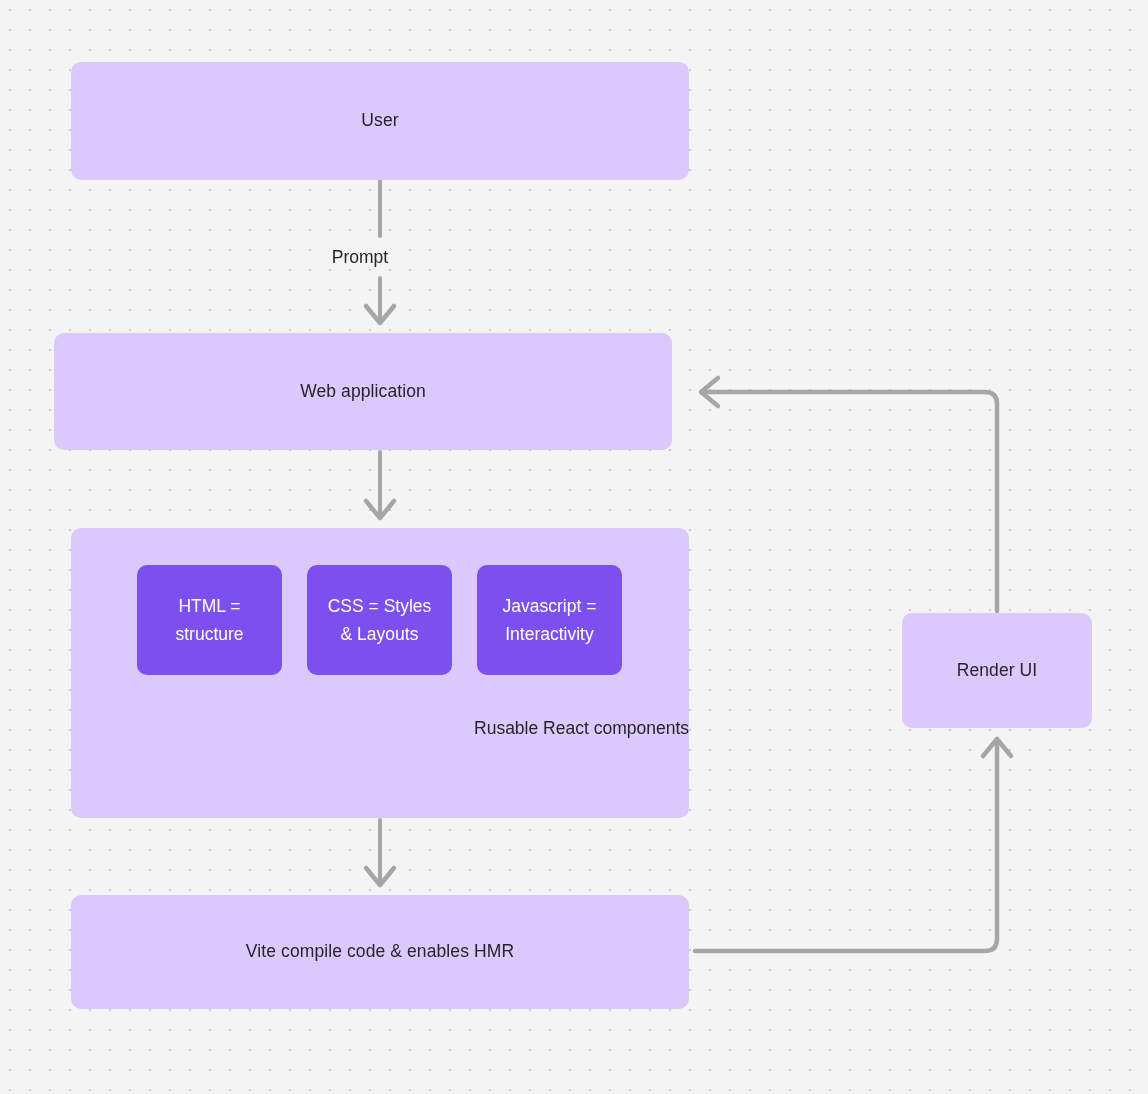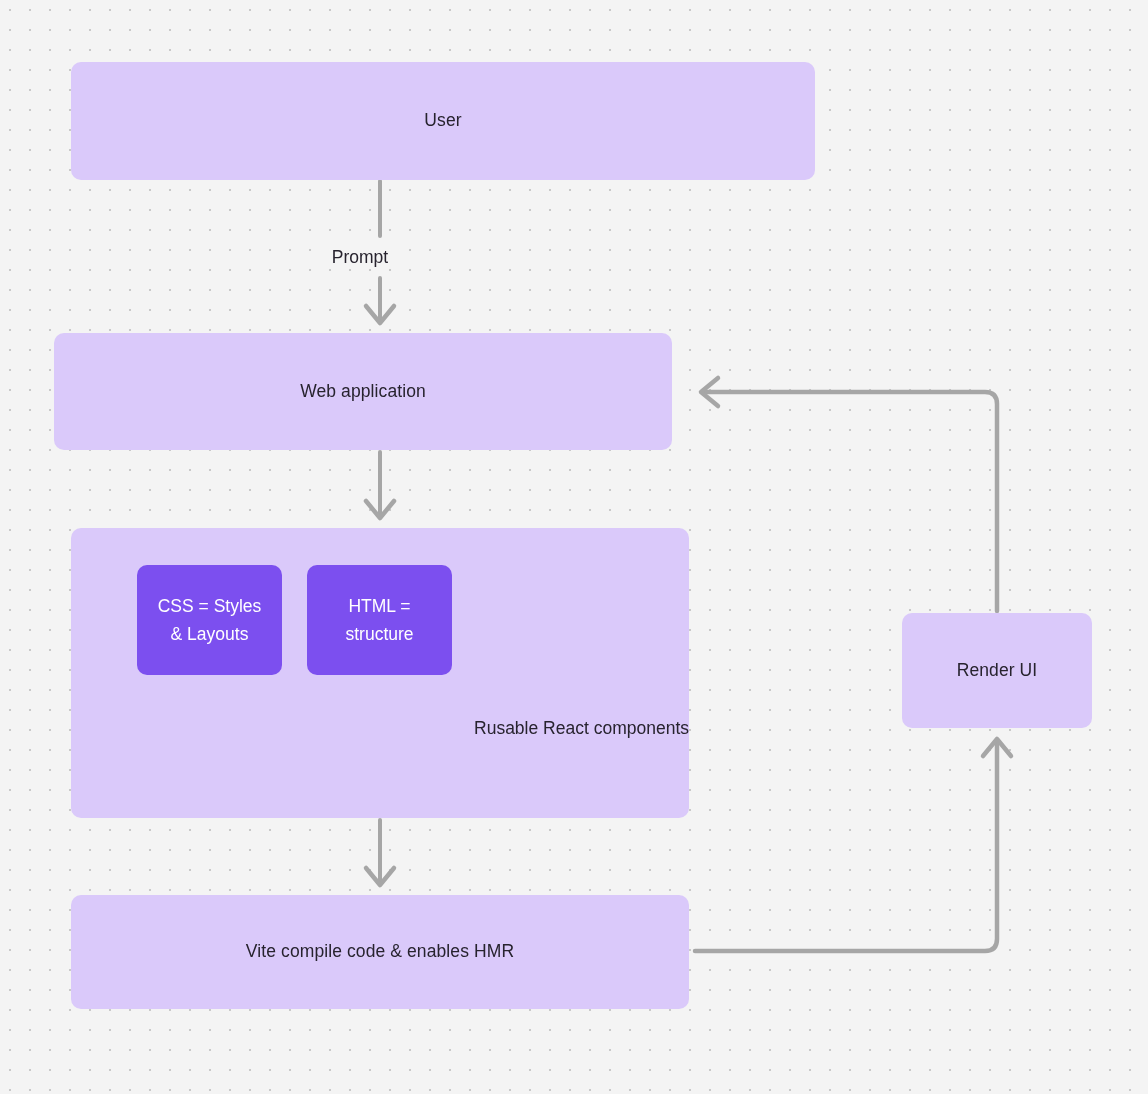--- a/index.html
+++ b/index.html
@@ -32,21 +32,21 @@
   .node-label {
     color: #27232e;
     font-size: 17.5px;
     line-height: 1.25;
     text-align: center;
     letter-spacing: 0.1px;
     white-space: pre-line;
   }
 
   
-  #node-user       { left: 71px;  top: 62px;  width: 744px; height: 118px; }
+  #node-user       { left: 71px;  top: 62px;  width: 618px; height: 118px; }
   #node-webapp     { left: 54px;  top: 333px; width: 618px; height: 117px; }
   #node-components { left: 71px;  top: 528px; width: 618px; height: 290px;
                      display: block; }
   #node-vite       { left: 71px;  top: 895px; width: 618px; height: 114px; }
   #node-render     { left: 902px; top: 613px; width: 190px; height: 115px; }
 
   
   .chips {
     position: absolute;
     left: 66px;
@@ -149,26 +149,30 @@
   </div>
 
   <div class="node" id="node-webapp">
     <span class="node-label">Web application</span>
   </div>
 
   <div class="node" id="node-components">
 
     <div class="chips">
       <div class="chip">
+        <span class="chip-label">HTML =
+structure</span>
+      </div>
+      <div class="chip">
         <span class="chip-label">CSS = Styles
 &amp; Layouts</span>
       </div>
       <div class="chip">
-        <span class="chip-label">HTML =
-structure</span>
+        <span class="chip-label">Javascript =
+Interactivity</span>
       </div>
     </div>
 
     <div class="caption">
       <span>Rusable React components</span>
     </div>
   </div>
 
   <div class="node" id="node-render">
     <span class="node-label">Render UI</span>

